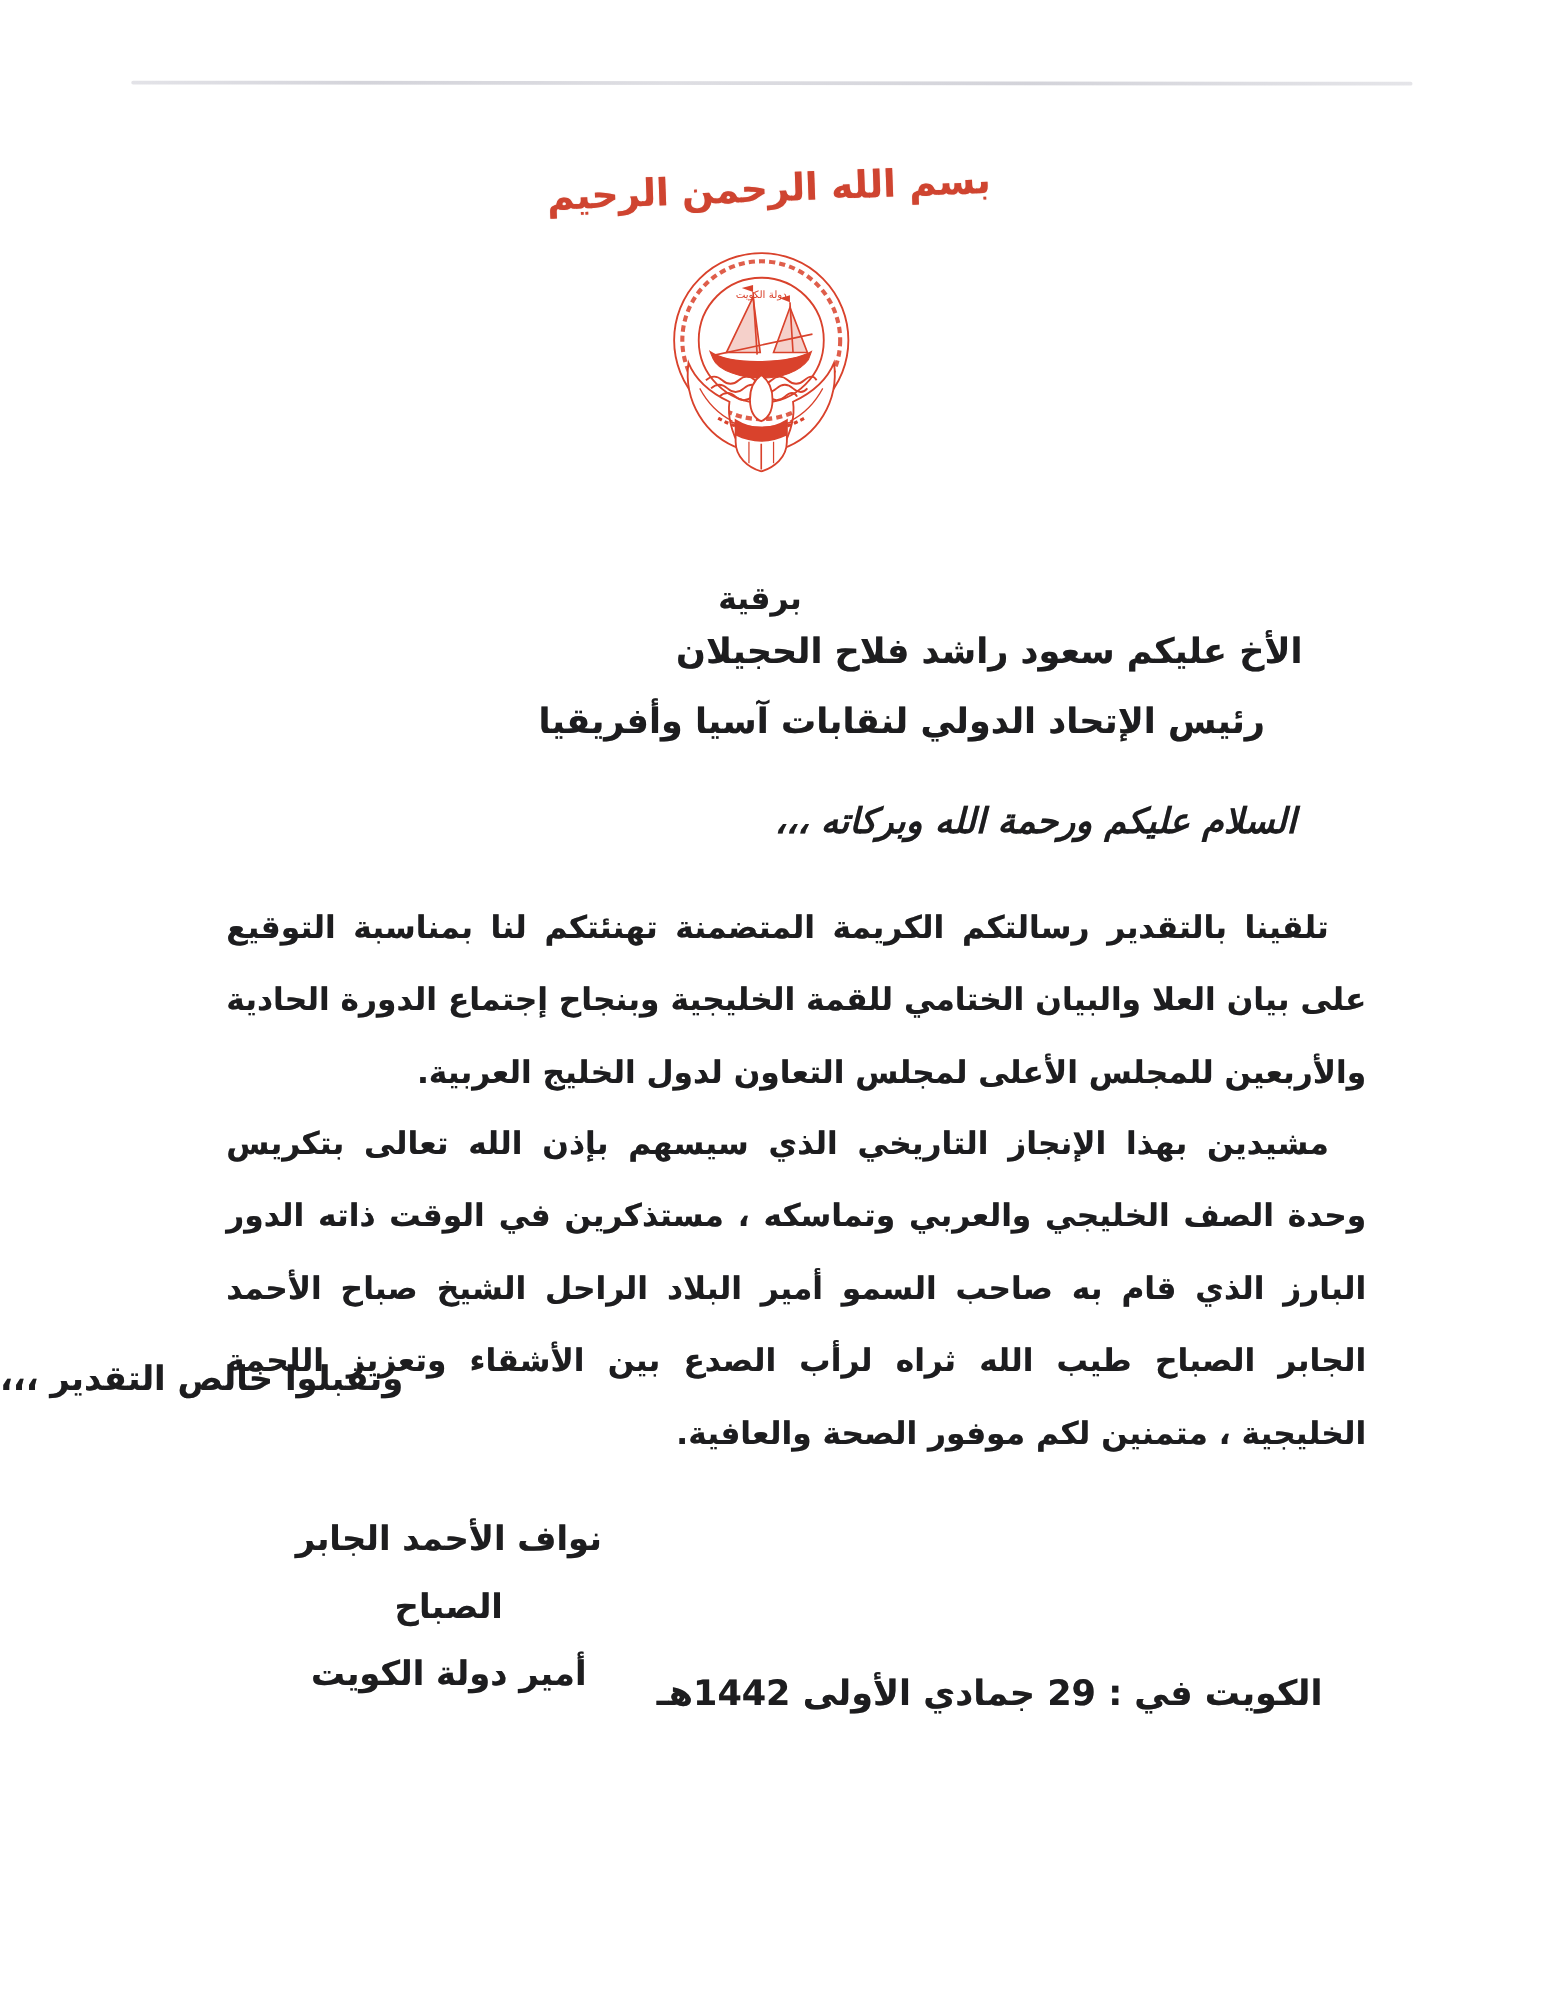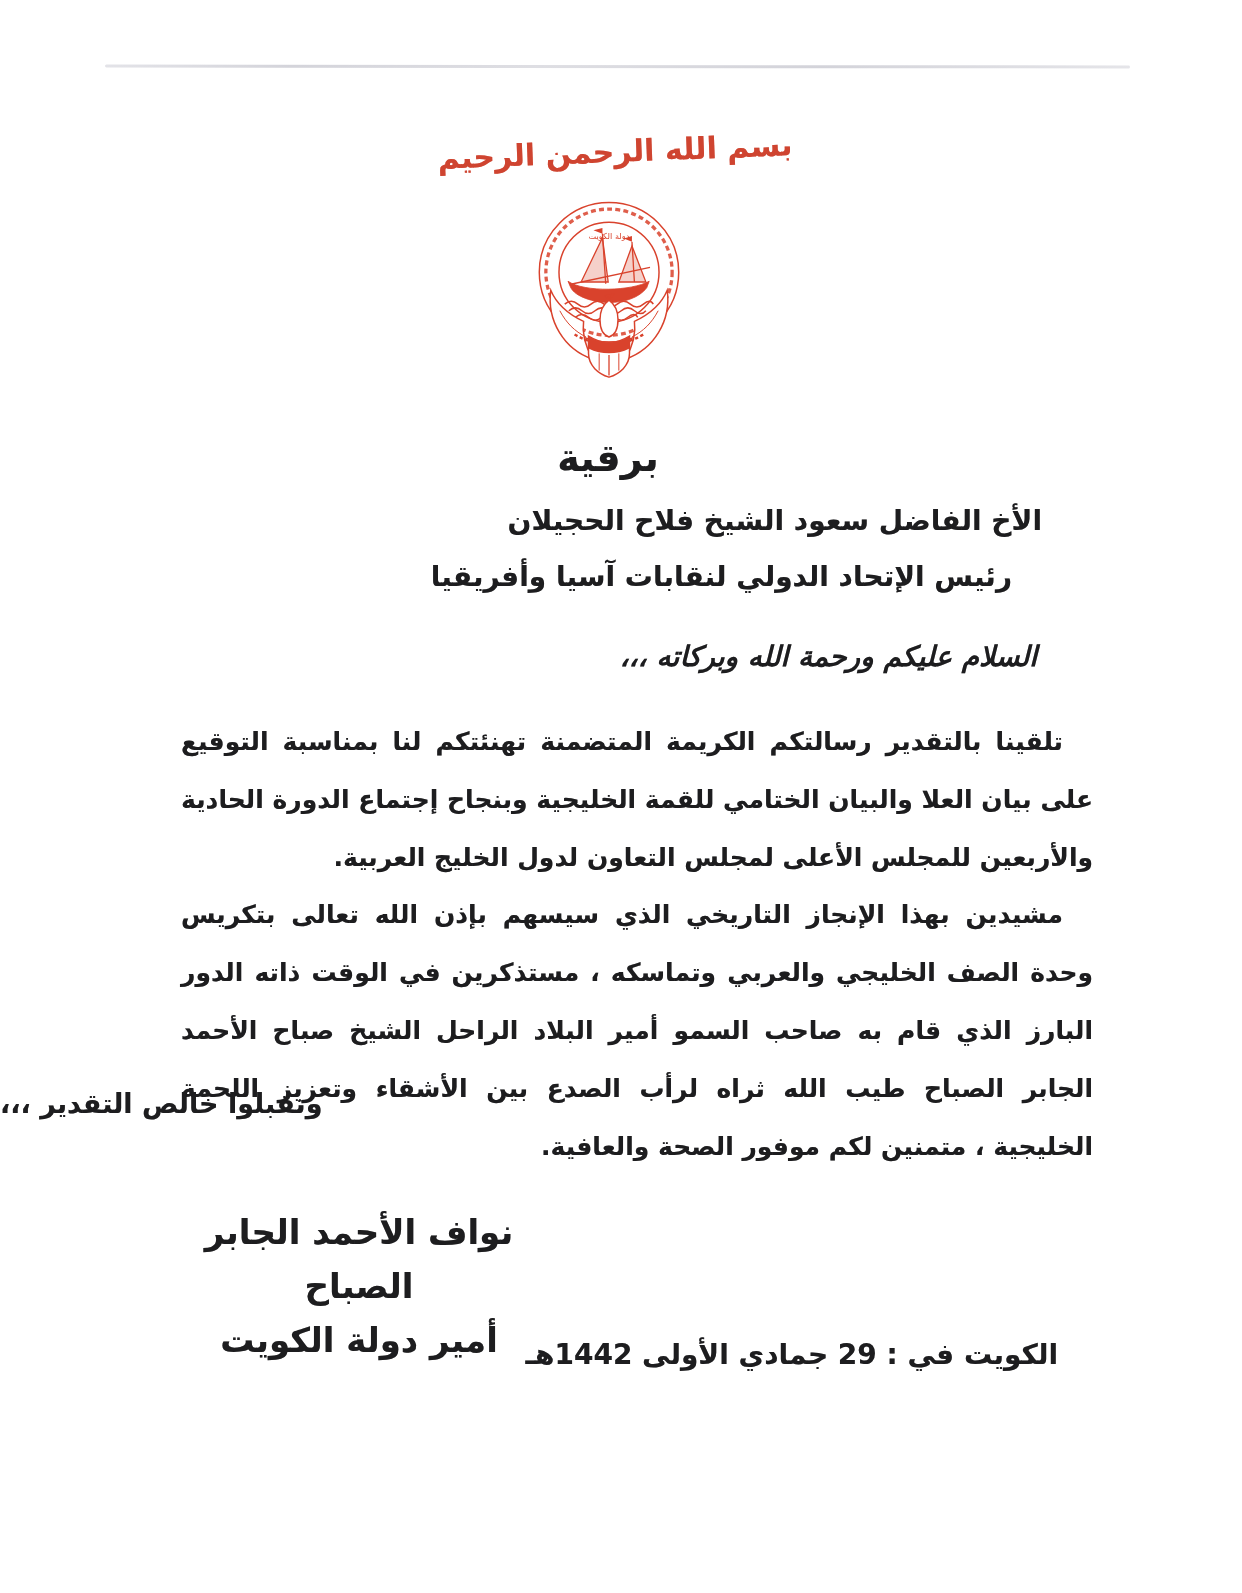--- a/index.html
+++ b/index.html
@@ -16,33 +16,33 @@
     background:linear-gradient(90deg,#dcdce2 0%,#c9c9d1 18%,#d6d6dc 42%,#c8c8d0 70%,#dedee3 100%);
     border-radius:2px;opacity:.8;transform:rotate(.05deg);
   }
   .ar{direction:rtl;font-weight:bold;color:#1d1d1f;text-shadow:0 0 .5px rgba(20,20,20,.45);}
   .bismillah{
     position:absolute;top:134px;left:0;right:12px;text-align:center;
     direction:rtl;color:#cf4430;font-size:30px;font-weight:bold;
     transform:rotate(-2.2deg);text-shadow:0 0 .6px rgba(207,68,48,.5);
   }
   .emblem{position:absolute;top:200px;left:527px;}
-  .doc-type{position:absolute;top:436px;left:0;right:26px;text-align:center;font-size:38px;}
+  .doc-type{position:absolute;top:464px;left:0;right:26px;text-align:center;font-size:25px;}
   .addressee-name{position:absolute;top:504px;right:200px;font-size:28px;}
   .addressee-title{position:absolute;top:560px;right:230px;font-size:28px;}
   .salutation{position:absolute;top:640px;right:205px;font-size:28px;font-style:italic;}
   .body-par{
     position:absolute;left:165px;width:912px;
     font-size:25px;line-height:58px;
     text-align:justify;text-indent:30px;margin:16px;
   }
   .par1{top:697px;}
   .par2{top:870px;}
   .closing{position:absolute;top:1088px;left:0;right:32px;text-align:left;font-size:27px;}
-  .signature{position:absolute;top:1205px;left:200px;width:318px;text-align:center;font-size:34px;line-height:54px;}
+  .signature{position:absolute;top:1205px;left:200px;width:318px;text-align:center;font-size:27px;line-height:54px;}
   .dates{position:absolute;top:1326px;right:184px;text-align:right;font-size:28px;line-height:58px;margin-left:18px;}
   .emblem svg text{font-family:"DejaVu Sans",sans-serif;}
 </style>
 </head>
 <body>
 
 <div class="page">
 
   <div class="scan-edge"></div>
 
@@ -88,21 +88,21 @@
         <path d="M75,166 C91,176 109,176 125,166 L125,187 C125,202 113,212 100,216 C87,212 75,202 75,187 Z" fill="#ffffff" stroke="#d9422c" stroke-width="1.8"></path>
         <path d="M75,166 C91,176 109,176 125,166 L125,181 C109,189 91,189 75,181 Z" fill="#d9422c"></path>
         <path d="M100,189 L100,214" stroke="#d9422c" stroke-width="1.6"></path>
         <path d="M88,187 L88,208 M112,187 L112,208" stroke="#d9422c" stroke-width="1.2"></path>
       </g>
     </svg>
   </div>
 
   <div class="doc-type ar">برقية</div>
 
-  <div class="addressee-name ar">الأخ الفاضل سعود الشيخ فلاح الحجيلان</div>
+  <div class="addressee-name ar">الأخ عليكم سعود راشد فلاح الحجيلان</div>
 
   <div class="addressee-title ar">رئيس الإتحاد الدولي لنقابات آسيا وأفريقيا</div>
 
   <div class="salutation ar">السلام عليكم ورحمة الله وبركاته ،،،</div>
 
   <p class="body-par par1 ar">تلقينا بالتقدير رسالتكم الكريمة المتضمنة تهنئتكم لنا بمناسبة التوقيع على بيان العلا والبيان الختامي للقمة الخليجية وبنجاح إجتماع الدورة الحادية والأربعين للمجلس الأعلى لمجلس التعاون لدول الخليج العربية.</p>
 
   <p class="body-par par2 ar">مشيدين بهذا الإنجاز التاريخي الذي سيسهم بإذن الله تعالى بتكريس وحدة الصف الخليجي والعربي وتماسكه ، مستذكرين في الوقت ذاته الدور البارز الذي قام به صاحب السمو أمير البلاد الراحل الشيخ صباح الأحمد الجابر الصباح طيب الله ثراه لرأب الصدع بين الأشقاء وتعزيز اللحمة الخليجية ، متمنين لكم موفور الصحة والعافية.</p>
 
   <div class="closing ar">وتقبلوا خالص التقدير ،،،</div>

